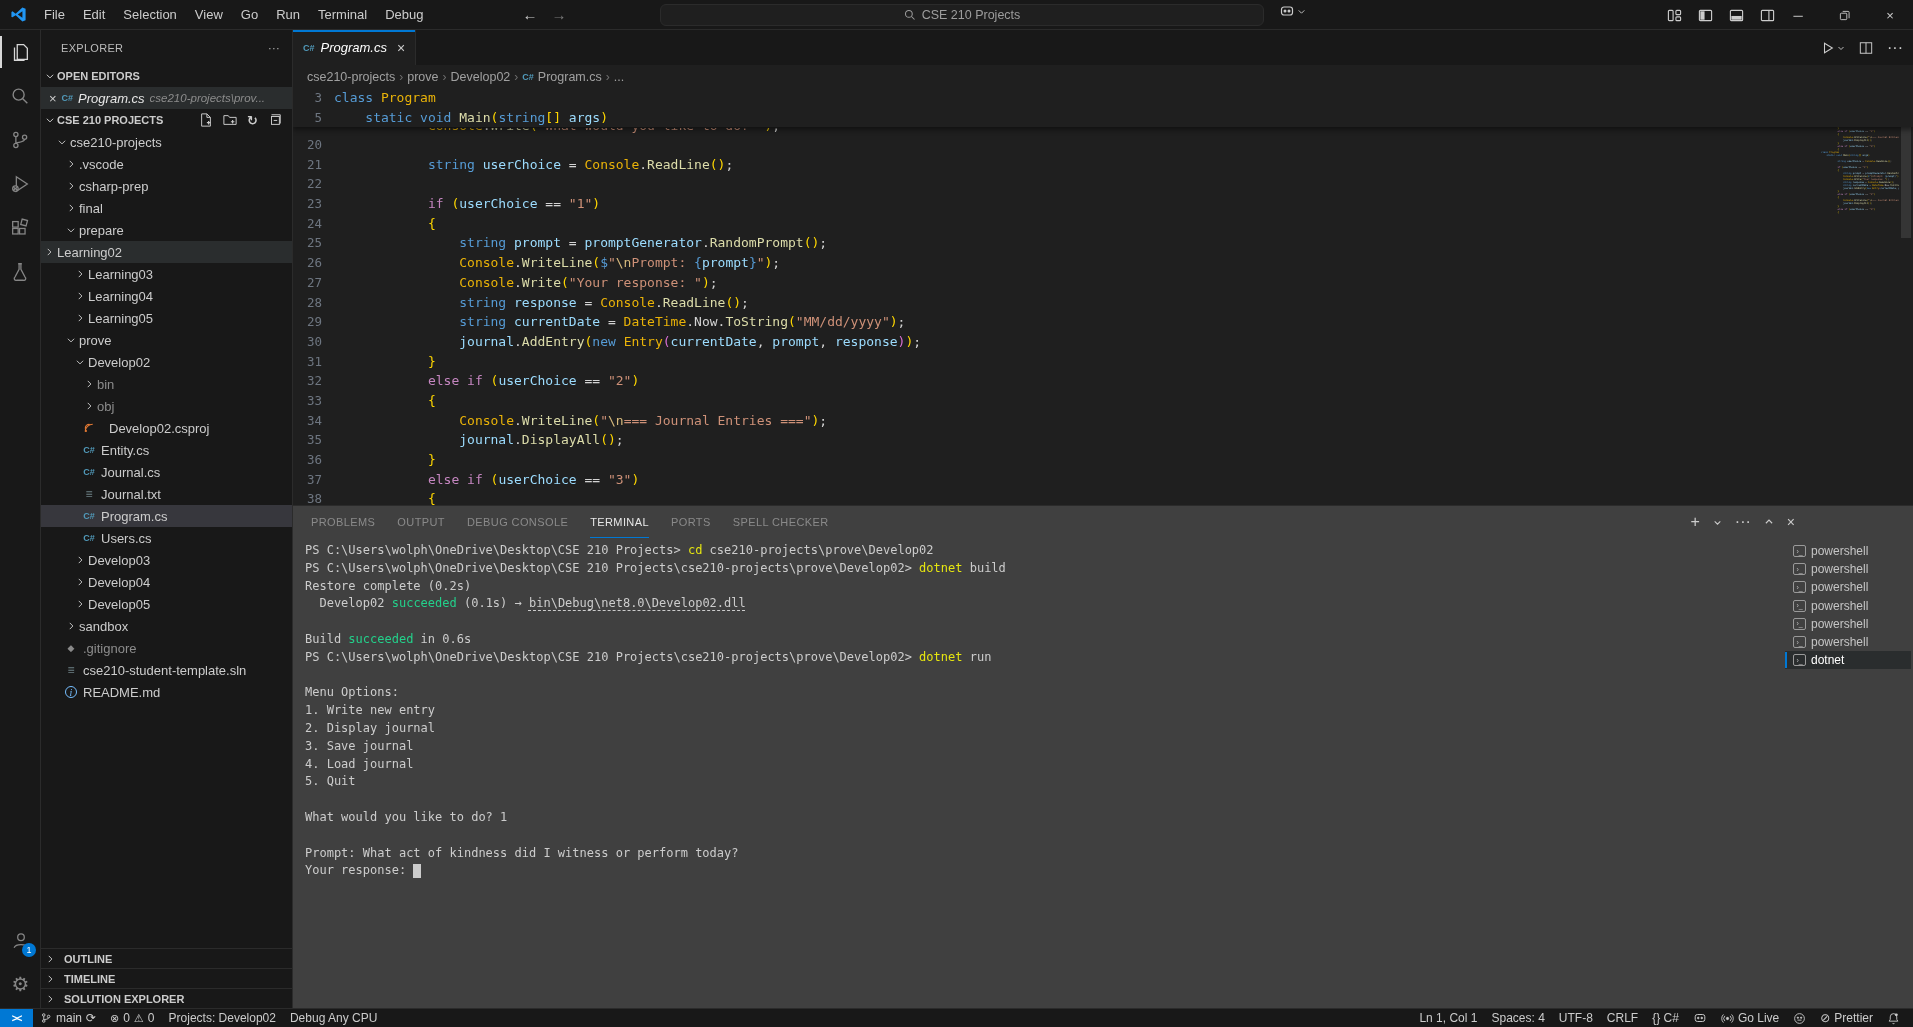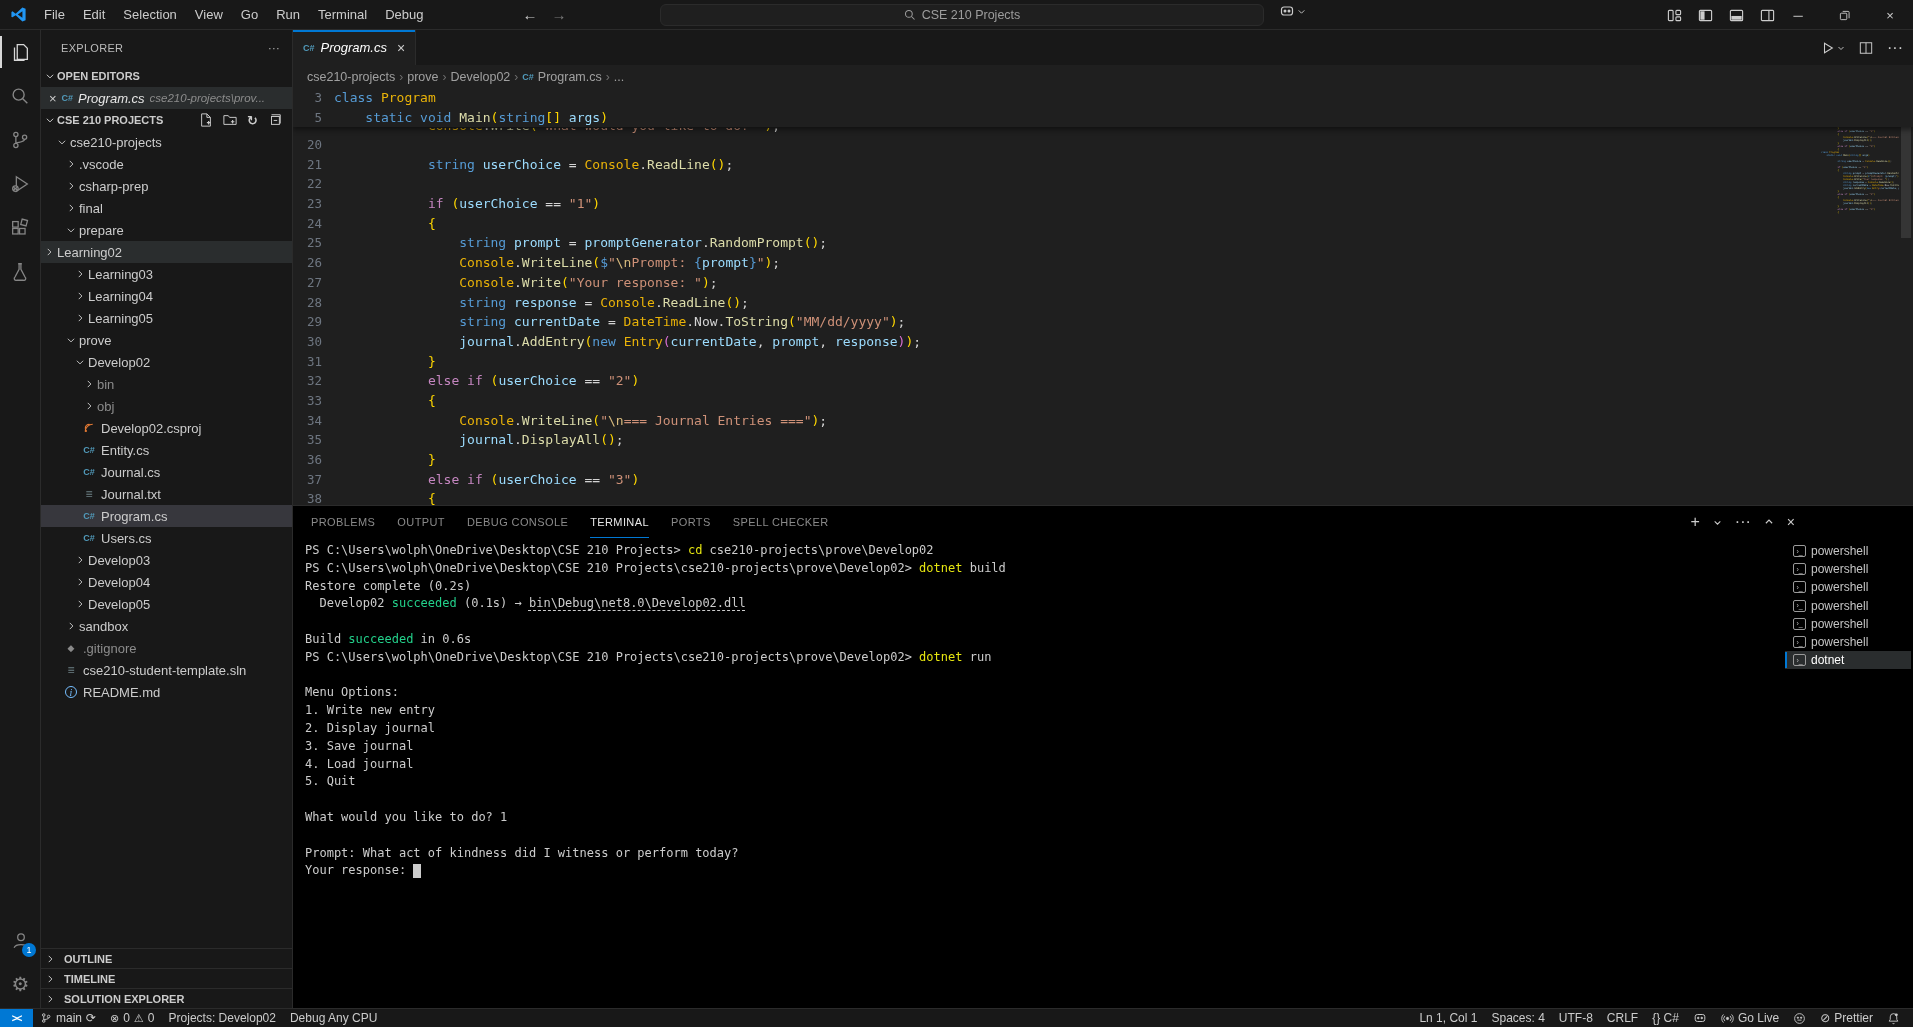--- a/index.html
+++ b/index.html
@@ -85,21 +85,21 @@
   .tk-d{color:#d4d4d4} .tk-kw{color:#569cd6} .tk-ct{color:#c586c0} .tk-ty{color:#eab308}
   .tk-fn{color:#dcdcaa} .tk-va{color:#9cdcfe} .tk-st{color:#ce9178} .tk-es{color:#d7ba7d}
   .tk-b1{color:#ffd700} .tk-b2{color:#da70d6}
   .minimap { position:absolute; top:0; right:14px; width:78px; height:140px; overflow:hidden;
     font-size:2.3px; line-height:3px; white-space:pre; z-index:2; opacity:.95; }
   .minimap .code-line { height:3px; line-height:3px; }
   .edit-scrollbar { position:absolute; top:0; right:0; width:14px; bottom:0; }
   .edit-scrollbar .thumb { position:absolute; top:0; left:2px; width:10px; height:150px; background:rgba(121,121,121,.25); }
 
   
-  .panel { flex:0 0 503px; height:503px; border-top:1px solid #2b2b2b; background:#000000;
+  .panel { flex:0 0 503px; height:503px; border-top:1px solid #2b2b2b; background:#404040;
     display:flex; flex-direction:column; position:relative; }
   .panel-tabs { height:32px; display:flex; align-items:center; padding-left:18px; gap:22px; flex:0 0 32px; }
   .panel-tab { font-size:11px; letter-spacing:.4px; color:#8a8a8a; height:32px; display:flex; align-items:center; cursor:pointer; }
   .panel-tab.active { color:#e7e7e7; box-shadow:inset 0 -1px 0 #0078d4; }
   .panel-actions { position:absolute; right:118px; top:0; height:32px; display:flex; align-items:center; gap:13px; color:#cccccc; }
   .panel-body { flex:1 1 auto; position:relative; overflow:hidden; }
   .terminal { position:absolute; left:0; top:4px; right:130px; bottom:0; padding-left:12px;
     font-family:"DejaVu Sans Mono",monospace; font-size:12px; }
   .tline { height:17.8px; line-height:17.8px; white-space:pre; color:#cccccc; }
   .t-y{color:#e5e510} .t-g{color:#23d18b}
@@ -411,21 +411,21 @@
             <span>bin</span>
           </div>
           <div class="tree-row dim" style="padding-left: 40px;">
             <span class="twisty">
               <svg width="10" height="10" viewBox="0 0 16 16" fill="none" stroke="currentColor" stroke-width="1.5">
                 <path d="m6 3 5 5-5 5"></path>
               </svg>
             </span>
             <span>obj</span>
           </div>
-          <div class="tree-row" style="padding-left: 40px;">
+          <div class="tree-row" style="padding-left: 40px; gap: 8px;">
             <span class="ficon">
               <svg width="12" height="12" viewBox="0 0 16 16" fill="none" stroke="#e37933" stroke-width="1.5">
                 <path d="M3 13a10 10 0 0 1 10-10M3 8.5A5.5 5.5 0 0 1 8.5 3"></path>
                 <circle cx="4" cy="12" r="1.4" fill="#e37933" stroke="none"></circle>
               </svg>
             </span>
             <span>Develop02.csproj</span>
           </div>
           <div class="tree-row" style="padding-left: 40px;">
             <span class="ficon">

